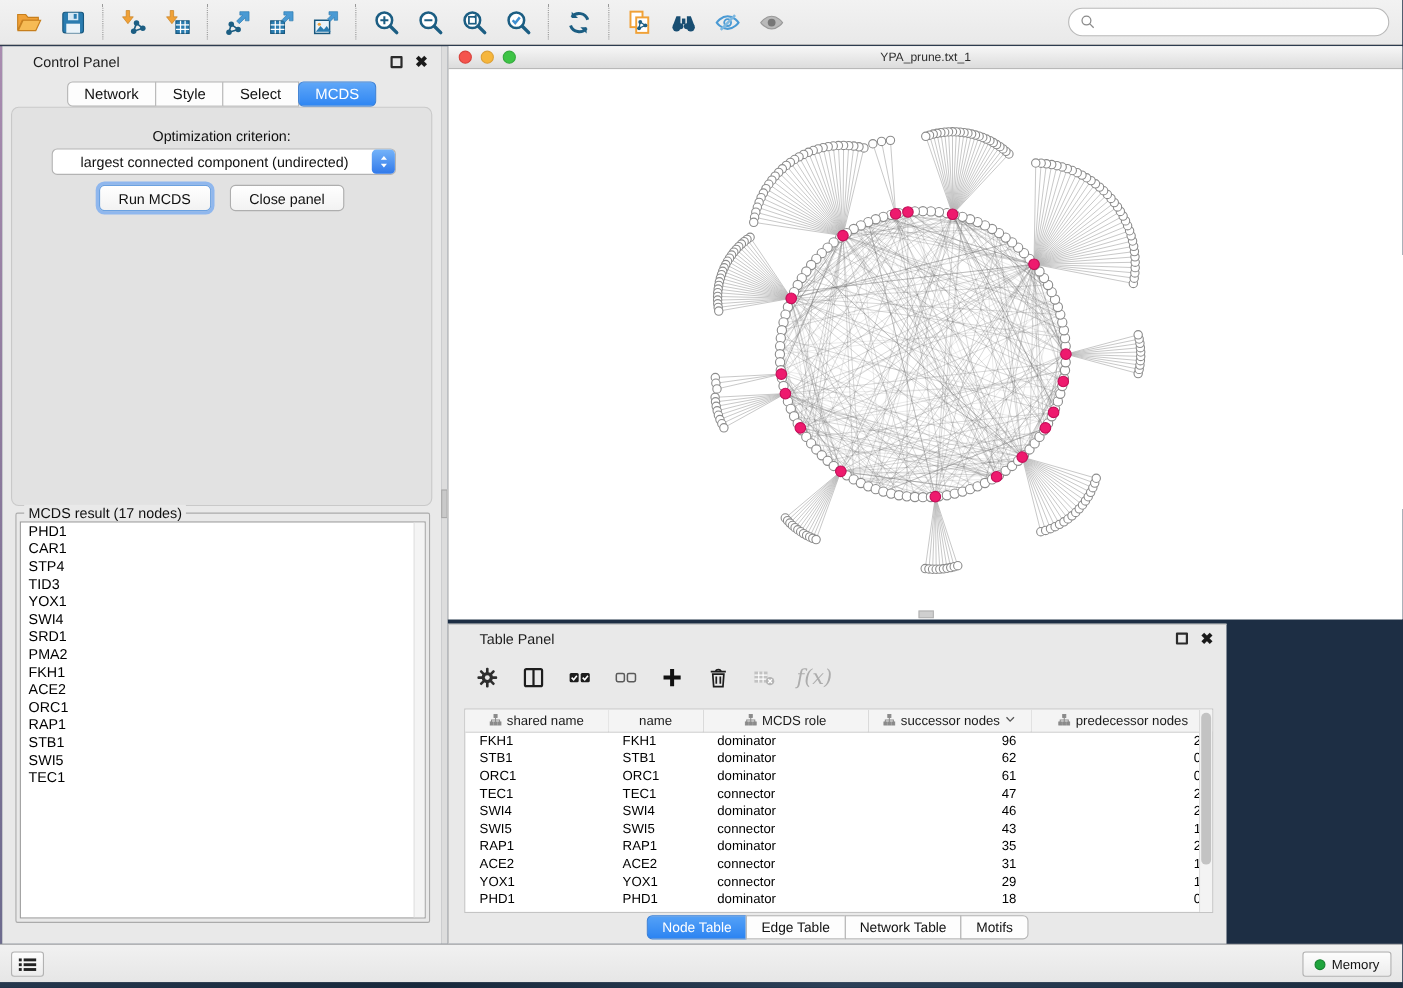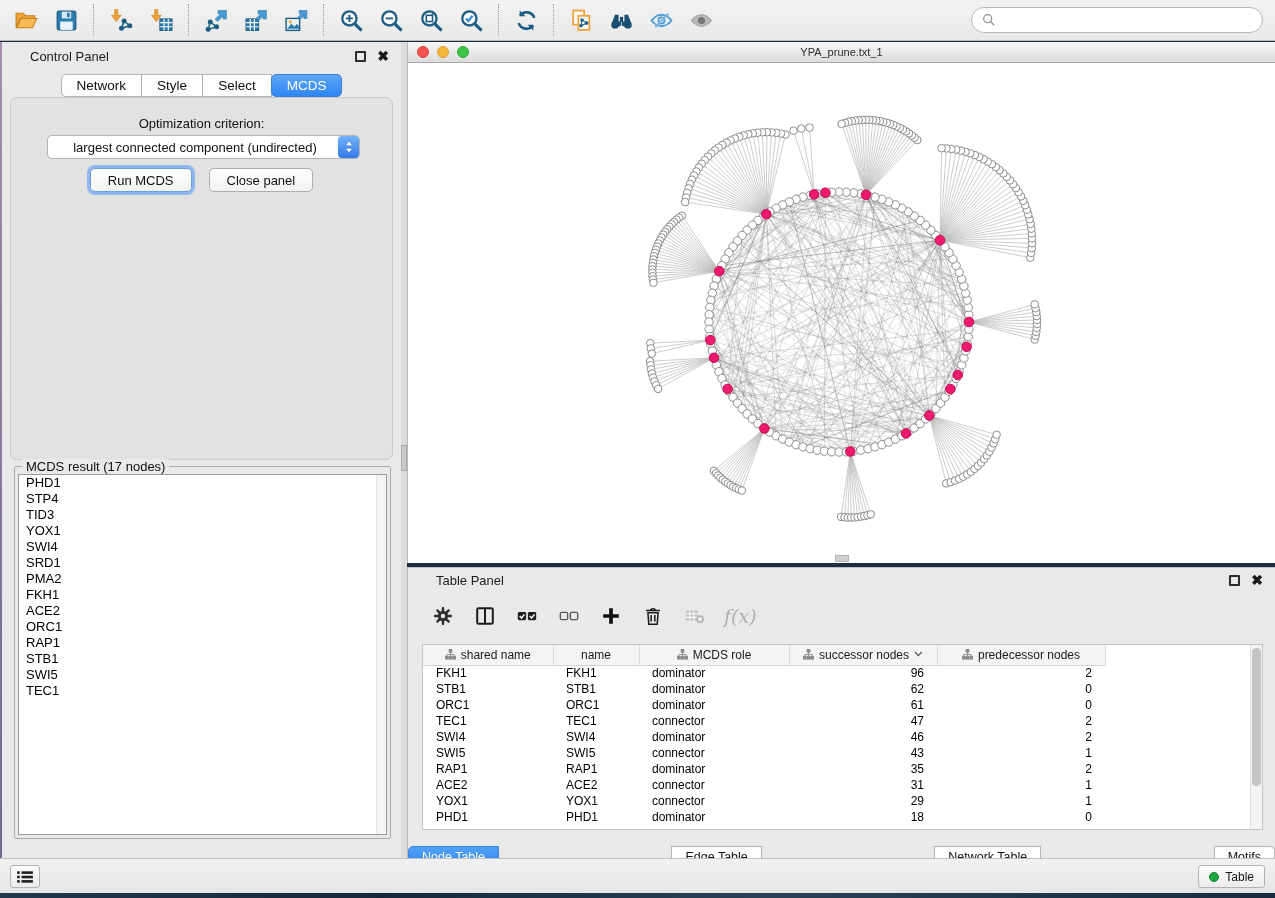--- a/index.html
+++ b/index.html
@@ -84,21 +84,21 @@
     border-bottom:1px solid #a9a9a9; position:relative; display:flex; align-items:center; }
   .traffic { width:12px; height:12px; border-radius:50%; margin-left:8px; }
   .traffic.red { background:#f5544d; border:1px solid #d8423c; margin-left:9px; }
   .traffic.yellow { background:#f6b63c; border:1px solid #dda137; }
   .traffic.green { background:#3ec446; border:1px solid #35ab3e; }
   #net-title { position:absolute; left:0; width:100%; text-align:center; font-size:11px; color:#2e2e2e; }
   #net-canvas { position:absolute; left:0; top:21px; width:868px; height:500px; background:#fff; }
   #net-svg { position:absolute; left:0; top:0; }
 
   
-  #table-panel { position:absolute; left:407px; top:567px; width:868px; height:291px;
+  #table-panel { position:absolute; left:407px; top:567px; width:708px; height:291px;
     background:#e9e9e9; border-left:1px solid #b9b9b9; border-top:1px solid #c2c2c2; }
   #tp-toolbar { position:absolute; left:0; top:26px; width:100%; height:44px;
     display:flex; align-items:center; padding-left:20px; gap:12px; }
   .tp-icon { width:30px; height:30px; display:flex; align-items:center; justify-content:center; }
   .tp-icon svg { width:22px; height:22px; }
   .tp-icon.disabled { opacity:1; }
   #fx-label { font-family:"DejaVu Serif", serif; font-style:italic; font-size:19px; color:#adadad;
     margin-left:2px; }
 
   #node-table-wrap { position:absolute; left:14px; top:76px; right:12px; height:186px;
@@ -111,21 +111,21 @@
   .th-inner svg.tree { width:11px; height:11px; flex:none; }
   .th-inner svg.chev { width:9px; height:7px; flex:none; }
   #node-table td { height:16px; font-size:12px; color:#000; white-space:nowrap; overflow:hidden; }
   td.t-text { padding-left:13px; }
   td.t-num { text-align:right; padding-right:13px; }
   #table-scrollbar { position:absolute; right:0; top:0; bottom:0; width:12px;
     background:#f3f3f3; border-left:1px solid #dcdcdc; }
   #table-scrollbar .thumb { position:absolute; left:1px; top:3px; width:9px; height:138px;
     background:#c3c3c3; border-radius:5px; }
 
-  #tp-tabs { position:absolute; left:0; top:278px; width:100%; display:flex; justify-content:space-between; }
+  #tp-tabs { position:absolute; left:0; top:264px; width:100%; display:flex; justify-content:center; }
   .tp-tab { height:22px; padding:0 13px; display:flex; align-items:center; font-size:12.5px;
     color:#111; background:#fdfdfd; border:1px solid #b4b4b4; margin-left:-1px; }
   .tp-tab:first-child { border-radius:5px 0 0 5px; margin-left:0; }
   .tp-tab:last-child { border-radius:0 5px 5px 0; }
   .tp-tab.active { background:linear-gradient(#54a1f7,#2c84f2); color:#fff; border-color:#3b81d8;
     border-radius:5px 0 0 5px; }
 
   
   #status-bar { position:absolute; left:0; top:858px; width:1275px; height:35px;
     background:linear-gradient(#f1f1f1,#e6e6e6); border-top:1px solid #c0c0c0; }
@@ -357,20 +357,21 @@
       <div class="cp-btn focus-ring">Run MCDS</div>
       <div class="cp-btn">Close panel</div>
     </div>
   </div>
 
   <div id="mcds-fieldset">
     <div id="mcds-legend">MCDS result (17 nodes)</div>
     <div id="mcds-listbox">
       <div id="mcds-items">
           <div class="mcds-item">PHD1</div>
+          <div class="mcds-item">CAR1</div>
           <div class="mcds-item">STP4</div>
           <div class="mcds-item">TID3</div>
           <div class="mcds-item">YOX1</div>
           <div class="mcds-item">SWI4</div>
           <div class="mcds-item">SRD1</div>
           <div class="mcds-item">PMA2</div>
           <div class="mcds-item">FKH1</div>
           <div class="mcds-item">ACE2</div>
           <div class="mcds-item">ORC1</div>
           <div class="mcds-item">RAP1</div>
@@ -1484,17 +1485,17 @@
           <rect x="6" y="1.5" width="13" height="3"></rect>
         <rect x="1" y="6.5" width="3" height="3"></rect>
           <rect x="6" y="6.5" width="13" height="3"></rect>
         <rect x="1" y="11.5" width="3" height="3"></rect>
           <rect x="6" y="11.5" width="13" height="3"></rect>
       </g>
     </svg>
   </div>
   <div id="memory-btn">
     <div id="memory-dot"></div>
-    <span>Table</span>
+    <span>Memory</span>
   </div>
 </div>
 
 <div id="desktop-strip"></div>
 
 </body></html>

